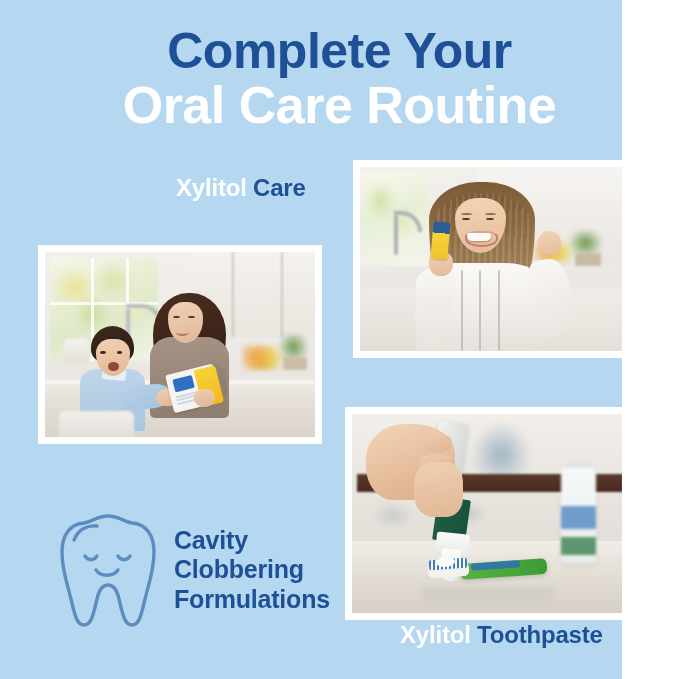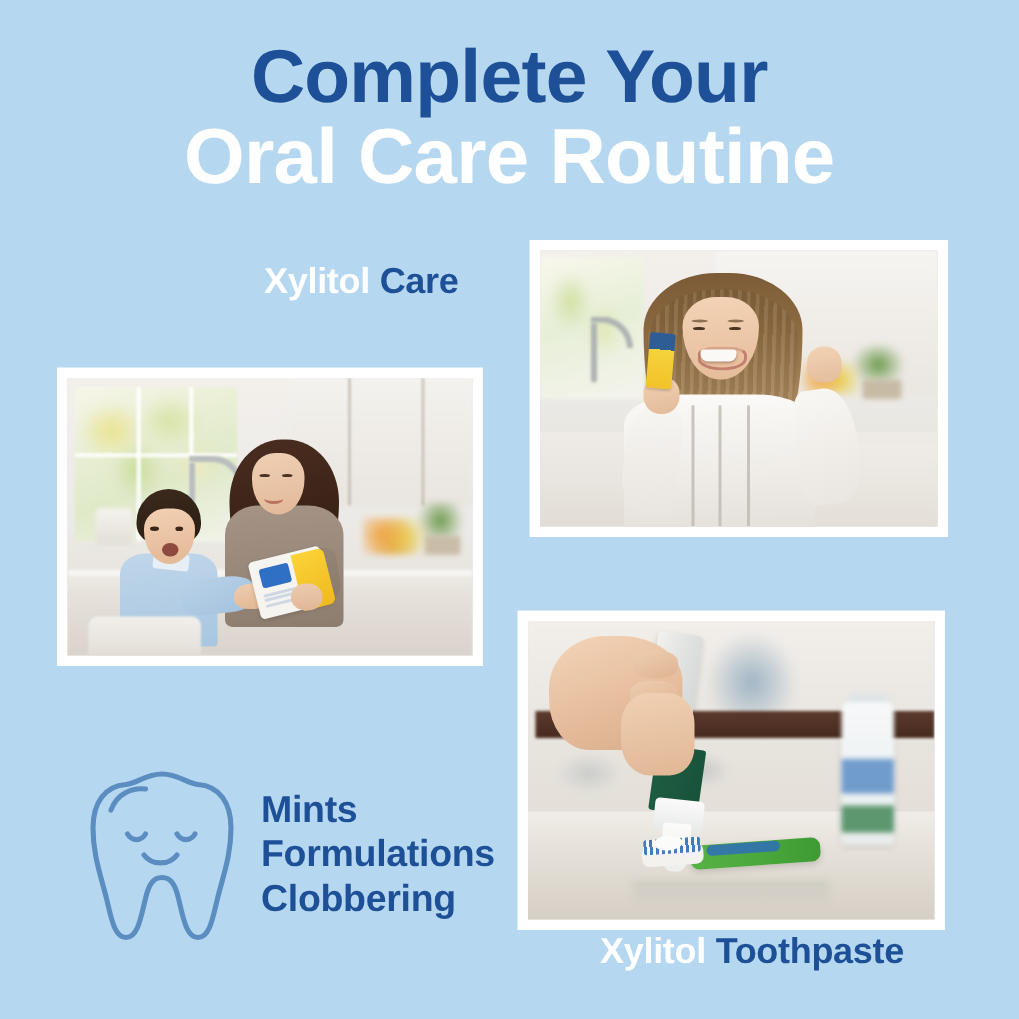--- a/index.html
+++ b/index.html
@@ -7,21 +7,21 @@
     padding: 0;
   }
   body {
     width: 679px;
     height: 679px;
     overflow: hidden;
     font-family: "Liberation Sans", sans-serif;
   }
   #poster {
     position: relative;
-    width: 679px;
+    width: 622px;
     height: 679px;
     background: #b5d7f0;
     overflow: hidden;
   }
 
   
   .headline {
     position: absolute;
     left: 0;
     top: 26px;
@@ -914,19 +914,19 @@
                C 84 118, 86 104, 89 92
                C 93 76, 98 63, 98 45
                C 98 28, 90 17, 76 16
                C 68 15, 63 9, 52 9 Z" stroke="#5b8dc0" stroke-width="3.4" stroke-linejoin="round"></path>
       <path d="M18 33 C 22 22, 32 18, 41 19" stroke="#5b8dc0" stroke-width="3.4" stroke-linecap="round"></path>
       <path d="M29 49 C 32 54, 38 54, 41 49" stroke="#5b8dc0" stroke-width="3.4" stroke-linecap="round"></path>
       <path d="M62 49 C 65 54, 71 54, 74 49" stroke="#5b8dc0" stroke-width="3.4" stroke-linecap="round"></path>
       <path d="M40 63 C 45 70, 57 70, 62 63" stroke="#5b8dc0" stroke-width="3.4" stroke-linecap="round"></path>
     </svg>
     <div id="badge-text">
-      <span>Mints</span>
+      <span>Cavity</span>
+      <span>Clobbering</span>
       <span>Formulations</span>
-      <span>Clobbering</span>
     </div>
   </div>
 
 </div>
 
 </body></html>

